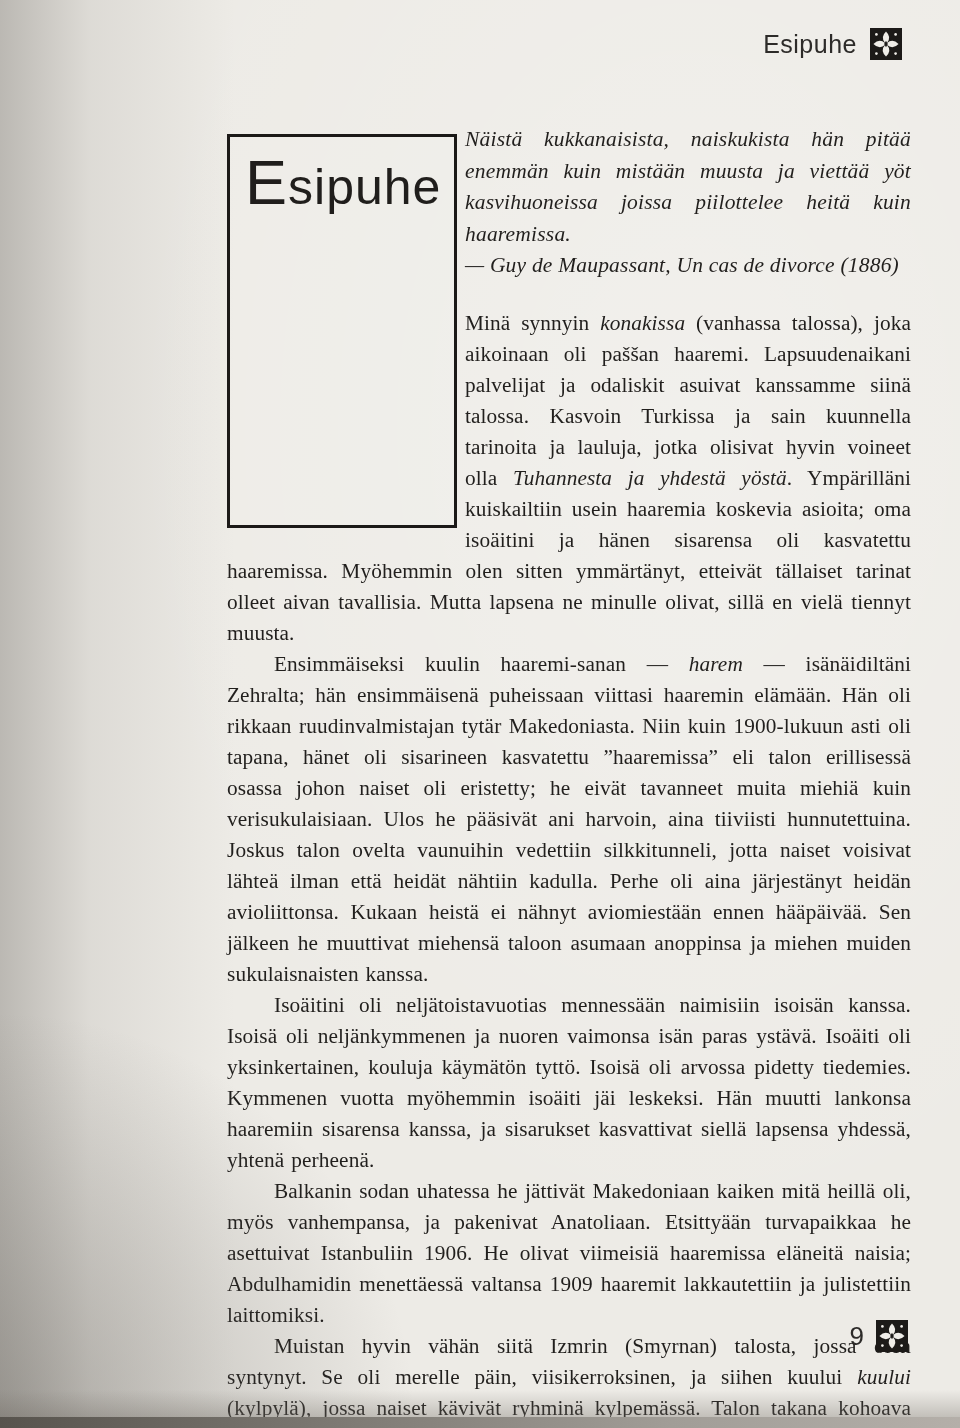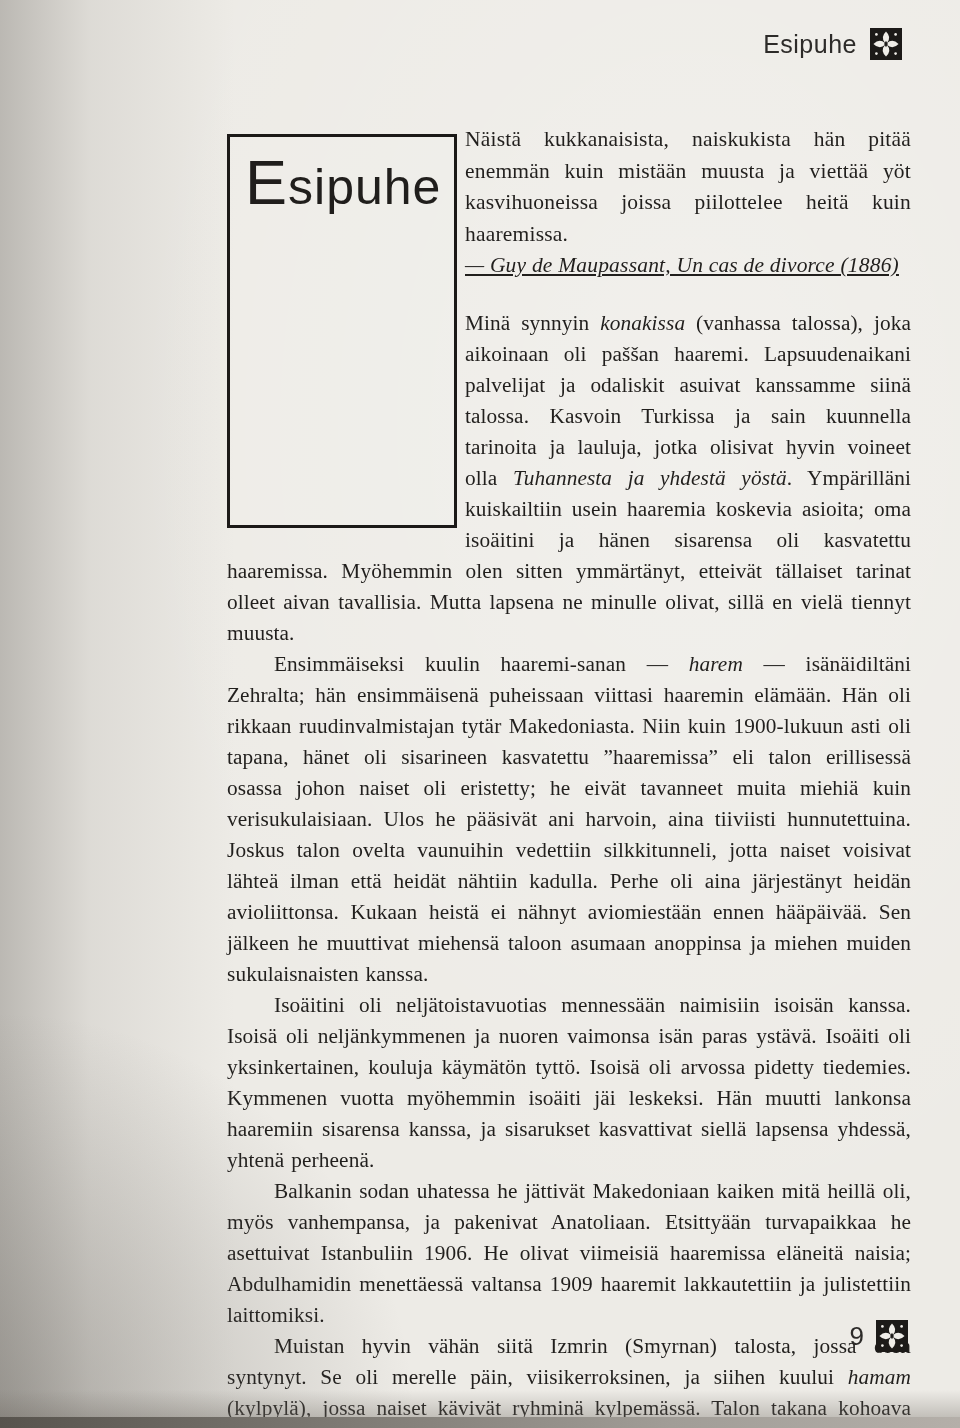--- a/index.html
+++ b/index.html
@@ -57,26 +57,26 @@
   .chapter-title{
     font-family:"Liberation Sans", sans-serif;
     font-weight:300;font-size:50px;line-height:1.05;
     letter-spacing:1px;color:#201e1c;
   }
   .chapter-title::first-letter{font-size:63px;}
 
   .epigraph{margin:4px 0 26px 0;}
   .epigraph p{margin:0;}
   .epigraph-text{
-    font-size:21.5px;line-height:31.5px;
+    font-style:italic;font-size:21.5px;line-height:31.5px;
     text-align:justify;letter-spacing:.2px;word-spacing:2px;
   }
   .epigraph-attribution{
     font-style:italic;font-size:21.5px;line-height:31.5px;
-    margin-left:46px !important;letter-spacing:.2px;text-decoration:underline;
+    margin-left:46px !important;letter-spacing:.2px;
   }
 
   .para{
     margin:0;
     font-size:21.3px;line-height:31px;
     text-align:justify;letter-spacing:.1px;word-spacing:1.5px;
   }
   .para .it{font-style:italic;margin-top:32px;}
   .para.indent{text-indent:47px;}
 
@@ -121,21 +121,21 @@
 
     <div class="epigraph">
       <p class="epigraph-text">Näistä kukkanaisista, naiskukista hän pitää enemmän kuin mistään muusta ja viettää yöt kasvihuoneissa joissa piilottelee heitä kuin haaremissa.</p>
       <p class="epigraph-attribution">— Guy de Maupassant, Un cas de divorce (1886)</p>
     </div>
 
     <p class="para"><span>Minä synnyin </span><span class="it">konakissa</span><span> (vanhassa talossa), joka aikoinaan oli paššan haaremi. Lapsuudenaikani palvelijat ja odaliskit asuivat kanssamme siinä talossa. Kasvoin Turkissa ja sain kuunnella tarinoita ja lauluja, jotka olisivat hyvin voineet olla </span><span class="it">Tuhannesta ja yhdestä yöstä</span><span>. Ympärilläni kuiskailtiin usein haaremia koskevia asioita; oma isoäitini ja hänen sisarensa oli kasvatettu haaremissa. Myöhemmin olen sitten ymmärtänyt, etteivät tällaiset tarinat olleet aivan tavallisia. Mutta lapsena ne minulle olivat, sillä en vielä tiennyt muusta.</span></p>
     <p class="para indent"><span>Ensimmäiseksi kuulin haaremi-sanan — </span><span class="it">harem</span><span> — isänäidiltäni Zehralta; hän ensimmäisenä puheissaan viittasi haaremin elämään. Hän oli rikkaan ruudinvalmistajan tytär Makedoniasta. Niin kuin 1900-lukuun asti oli tapana, hänet oli sisarineen kasvatettu ”haaremissa” eli talon erillisessä osassa johon naiset oli eristetty; he eivät tavanneet muita miehiä kuin verisukulaisiaan. Ulos he pääsivät ani harvoin, aina tiiviisti hunnutettuina. Joskus talon ovelta vaunuihin vedettiin silkkitunneli, jotta naiset voisivat lähteä ilman että heidät nähtiin kadulla. Perhe oli aina järjestänyt heidän avioliittonsa. Kukaan heistä ei nähnyt aviomiestään ennen hääpäivää. Sen jälkeen he muuttivat miehensä taloon asumaan anoppinsa ja miehen muiden sukulaisnaisten kanssa.</span></p>
     <p class="para indent"><span>Isoäitini oli neljätoistavuotias mennessään naimisiin isoisän kanssa. Isoisä oli neljänkymmenen ja nuoren vaimonsa isän paras ystävä. Isoäiti oli yksinkertainen, kouluja käymätön tyttö. Isoisä oli arvossa pidetty tiedemies. Kymmenen vuotta myöhemmin isoäiti jäi leskeksi. Hän muutti lankonsa haaremiin sisarensa kanssa, ja sisarukset kasvattivat siellä lapsensa yhdessä, yhtenä perheenä.</span></p>
     <p class="para indent"><span>Balkanin sodan uhatessa he jättivät Makedoniaan kaiken mitä heillä oli, myös vanhempansa, ja pakenivat Anatoliaan. Etsittyään turvapaikkaa he asettuivat Istanbuliin 1906. He olivat viimeisiä haaremissa eläneitä naisia; Abdulhamidin menettäessä valtansa 1909 haaremit lakkautettiin ja julistettiin laittomiksi.</span></p>
-    <p class="para indent"><span>Muistan hyvin vähän siitä Izmrin (Smyrnan) talosta, jossa olen syntynyt. Se oli merelle päin, viisikerroksinen, ja siihen kuului </span><span class="it">hamam</span><span> (kylpylä), jossa naiset kävivät ryhminä kylpemässä. Talon takana kohoava valtava graniittikallio erotti sen muusta maailmasta. Kerrottiin että ennen meitä taloa olivat pitäneet hallus-</span></p>
+    <p class="para indent"><span>Muistan hyvin vähän siitä Izmrin (Smyrnan) talosta, jossa olen syntynyt. Se oli merelle päin, viisikerroksinen, ja siihen kuului </span><span class="it">kuului</span><span> (kylpylä), jossa naiset kävivät ryhminä kylpemässä. Talon takana kohoava valtava graniittikallio erotti sen muusta maailmasta. Kerrottiin että ennen meitä taloa olivat pitäneet hallus-</span></p>
   </div>
 
   <div class="footer">
     <span class="page-number">9</span>
     <span class="ornament">
       <svg width="32" height="32" viewBox="0 0 24 24">
         <rect width="24" height="24" fill="#1c1a18"></rect>
         <g fill="#efede8">
           <path d="M12,2.6 Q16.6,7 12.6,11.4 L12,12 L11.4,11.4 Q7.4,7 12,2.6 Z"></path>
           <path d="M21.4,12 Q17,16.6 12.6,12.6 L12,12 L12.6,11.4 Q17,7.4 21.4,12 Z"></path>

